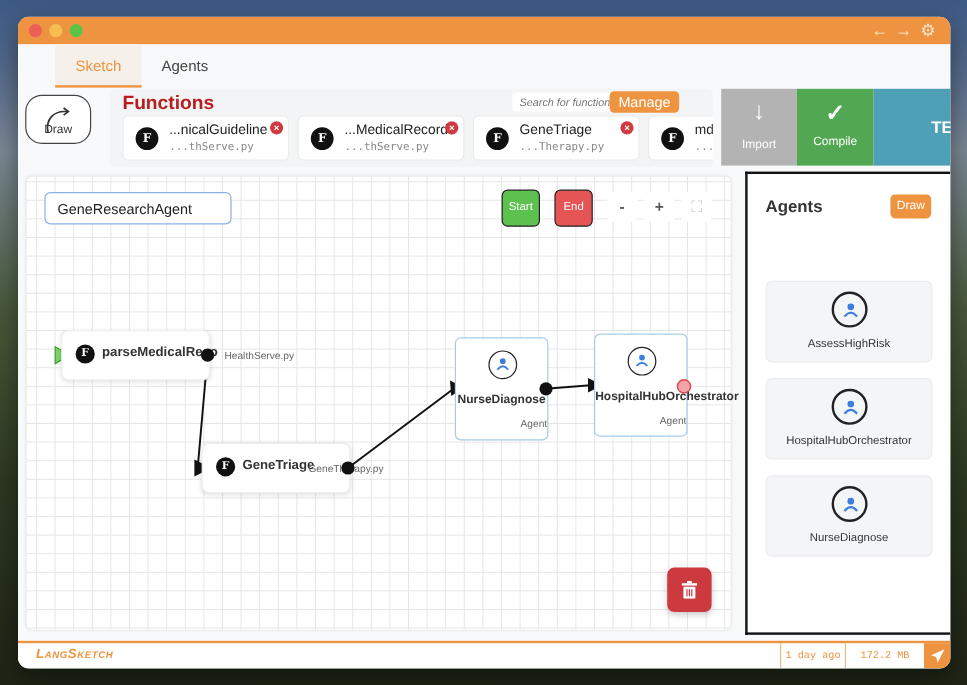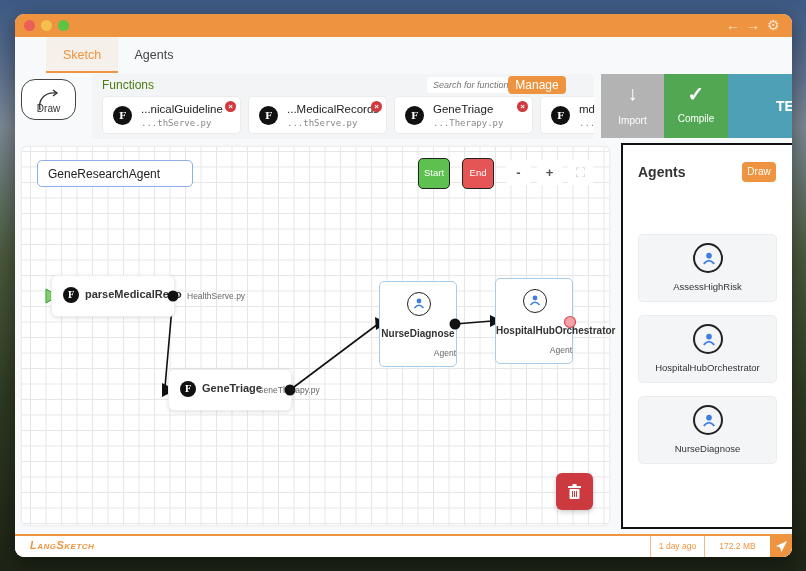--- a/index.html
+++ b/index.html
@@ -38,21 +38,21 @@
     border: 1.5px solid #444; border-radius: 14px; background: #fff;
     font-size: 10px; color: #333; text-align: center;
   }
   .draw-btn svg { position: absolute; left: 14px; top: 8px; }
   .draw-btn span { position: absolute; left: 0; bottom: 5px; width: 100%; }
 
   .functions {
     position: absolute; left: 77px; top: 60px; width: 502px; height: 65px;
     background: #f3f4f5; border-radius: 4px; overflow: hidden;
   }
-  .functions-title { position: absolute; left: 10px; top: 4px; font-size: 12px; font-weight: normal; color: #4d7c0f; }
+  .functions-title { position: absolute; left: 10px; top: 4px; font-size: 16px; font-weight: bold; color: #b91c1c; }
   .fn-search {
     position: absolute; left: 335px; top: 3px; width: 93px; height: 16px;
     background: #fff; border: none; border-radius: 3px; font-size: 9px; font-style: italic;
     color: #999; padding-left: 6px; font-family: "Liberation Sans", sans-serif;
   }
   .manage-btn {
     position: absolute; left: 416px; top: 2px; width: 58px; height: 18px;
     background: #ee9440; color: #fff; border-radius: 4px; font-size: 12px; text-align: center; line-height: 18px;
   }
   .fn-card {
@@ -154,21 +154,21 @@
   .footer {
     position: absolute; left: 0; top: 520px; width: 100%; height: 23px; background: #fff;
     border-top: 2px solid #ee9440;
   }
   .brand {
     position: absolute; left: 15px; top: 3px; font-size: 11px; font-weight: bold; font-style: italic;
     color: #ee9440; letter-spacing: 0.5px; font-variant: small-caps;
   }
   .footer-cell {
     position: absolute; top: 0; height: 21px; border-left: 1px solid #f0b985; font-size: 8.5px;
-    color: #ee9440; text-align: center; line-height: 21px;
+    color: #ee9440; text-align: center; line-height: 21px; font-family: Liberation Mono, monospace;
   }
   .fc-time { left: 635px; width: 54px; }
   .fc-size { left: 689px; width: 66px; }
   .send-btn { position: absolute; left: 755px; top: 0; width: 22px; height: 21px; background: #ee9440; }
   .send-btn svg { position: absolute; left: 5px; top: 4px; }
   svg.edges { position: absolute; left: 0; top: 0; overflow: visible; pointer-events: none; }
 </style>
 </head>
 <body>
 

